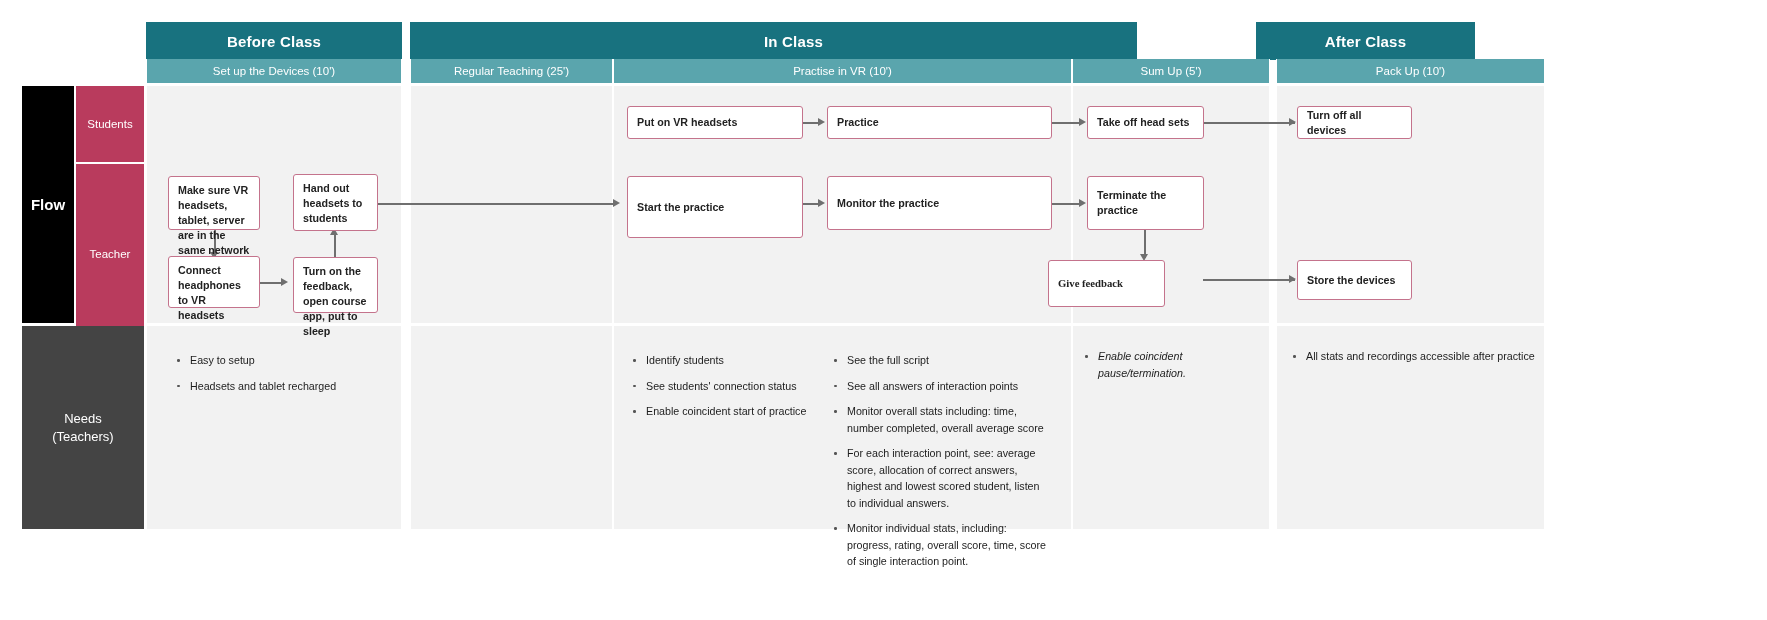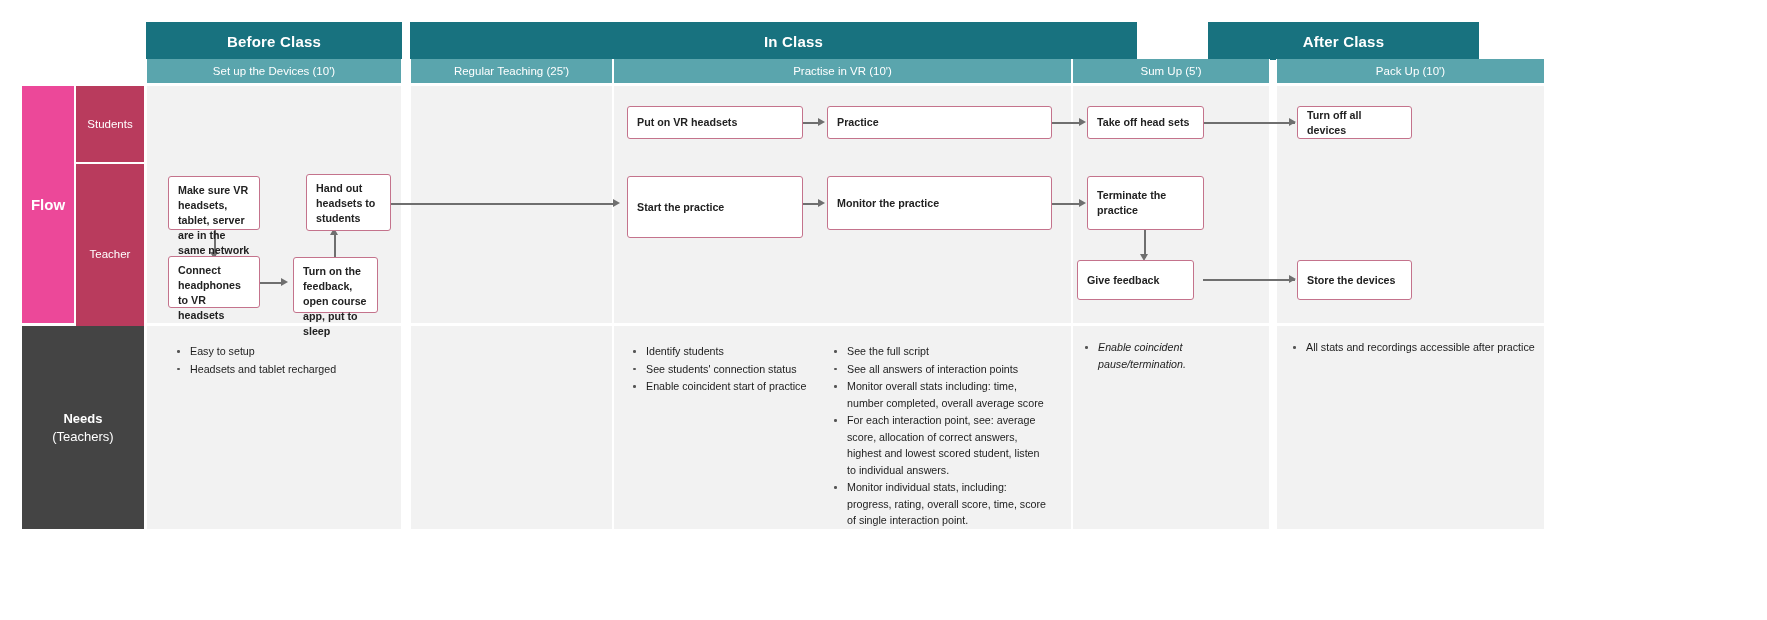--- a/index.html
+++ b/index.html
@@ -47,21 +47,21 @@
     border-right: 1px solid #ffffff;
   }
 
   
   .lane-flow-band {
     position: absolute;
     left: 22px;
     top: 86px;
     width: 52px;
     height: 237px;
-    background: #ec4899;
+    background: #000000;
     color: #ffffff;
     display: flex;
     align-items: center;
     justify-content: center;
     font-size: 15px;
     font-weight: bold;
   }
   .lane-sub {
     position: absolute;
     left: 76px;
@@ -85,21 +85,21 @@
     background: #444444;
     color: #ffffff;
     display: flex;
     flex-direction: column;
     align-items: center;
     justify-content: center;
     text-align: center;
     font-size: 13px;
     line-height: 18px;
   }
-  .lane-needs .l1 { font-weight: bold; }
+  .lane-needs .l1 { font-weight: normal; }
 
   
   .cell {
     position: absolute;
     background: #f2f2f2;
     border-left: 1px solid #ffffff;
     border-right: 1px solid #ffffff;
   }
   .row-flow  { top: 86px;  height: 237px; }
   .row-needs { top: 326px; height: 203px; }
@@ -156,20 +156,21 @@
   .needs-list {
     position: absolute;
     color: #1d1d1d;
     font-size: 10.7px;
     line-height: 16.5px;
   }
   .needs-list .li {
     position: relative;
     padding-left: 14px;
     margin-bottom: 1px;
+    margin-top: 9px;
   }
   .needs-list .li::before {
     content: "";
     position: absolute;
     left: 1px;
     top: 7px;
     width: 2.5px;
     height: 2.5px;
     background: #555555;
     border-radius: 50%;
@@ -179,21 +180,21 @@
 <body>
 
 <div id="root">
 
   <div class="phase" style="left:146px; width:256px;">
     <span>Before Class</span>
   </div>
   <div class="phase" style="left:410px; width:727px;padding-left:40px;">
     <span>In Class</span>
   </div>
-  <div class="phase" style="left:1208px; width:271px;">
+  <div class="phase" style="left:1256px; width:219px;">
     <span>After Class</span>
   </div>
 
   <div class="stage" style="left:146px; width:256px;">
     <span>Set up the Devices (10')</span>
   </div>
   <div class="stage" style="left:410px; width:203px;">
     <span>Regular Teaching (25')</span>
   </div>
   <div class="stage" style="left:613px; width:459px;">
@@ -277,36 +278,36 @@
   <div class="node" style="left:1297px; top:106px; width:115px; height:33px;">
     <span>Turn off all devices</span>
   </div>
 
   <div class="node" style="left:168px; top:176px; width:92px; height:54px; align-items:flex-start;">
     <span>Make sure VR headsets, tablet, server are in the same network</span>
   </div>
   <div class="node" style="left:168px; top:256px; width:92px; height:52px; align-items:flex-start;">
     <span>Connect headphones to VR headsets</span>
   </div>
-  <div class="node" style="left:293px; top:174px; width:85px; height:57px; align-items:flex-start;margin-left:13px;">
+  <div class="node" style="left:293px; top:174px; width:85px; height:57px; align-items:flex-start;">
     <span>Hand out headsets to students</span>
   </div>
   <div class="node" style="left:293px; top:257px; width:85px; height:56px; align-items:flex-start;">
     <span>Turn on the feedback, open course app, put to sleep</span>
   </div>
   <div class="node" style="left:627px; top:176px; width:176px; height:62px;">
     <span>Start the practice</span>
   </div>
   <div class="node" style="left:827px; top:176px; width:225px; height:54px;">
     <span>Monitor the practice</span>
   </div>
   <div class="node" style="left:1087px; top:176px; width:117px; height:54px;">
     <span>Terminate the practice</span>
   </div>
-  <div class="node" style="left:1077px; top:260px; width:117px; height:40px;">
+  <div class="node" style="left:1048px; top:260px; width:117px; height:47px;font-family:Liberation Serif, serif;">
     <span>Give feedback</span>
   </div>
   <div class="node" style="left:1297px; top:260px; width:115px; height:40px;">
     <span>Store the devices</span>
   </div>
 
   <div class="needs-list" style="left:176px; top:343px; width:215px;">
     <div class="li">Easy to setup</div>
     <div class="li">Headsets and tablet recharged</div>
   </div>

